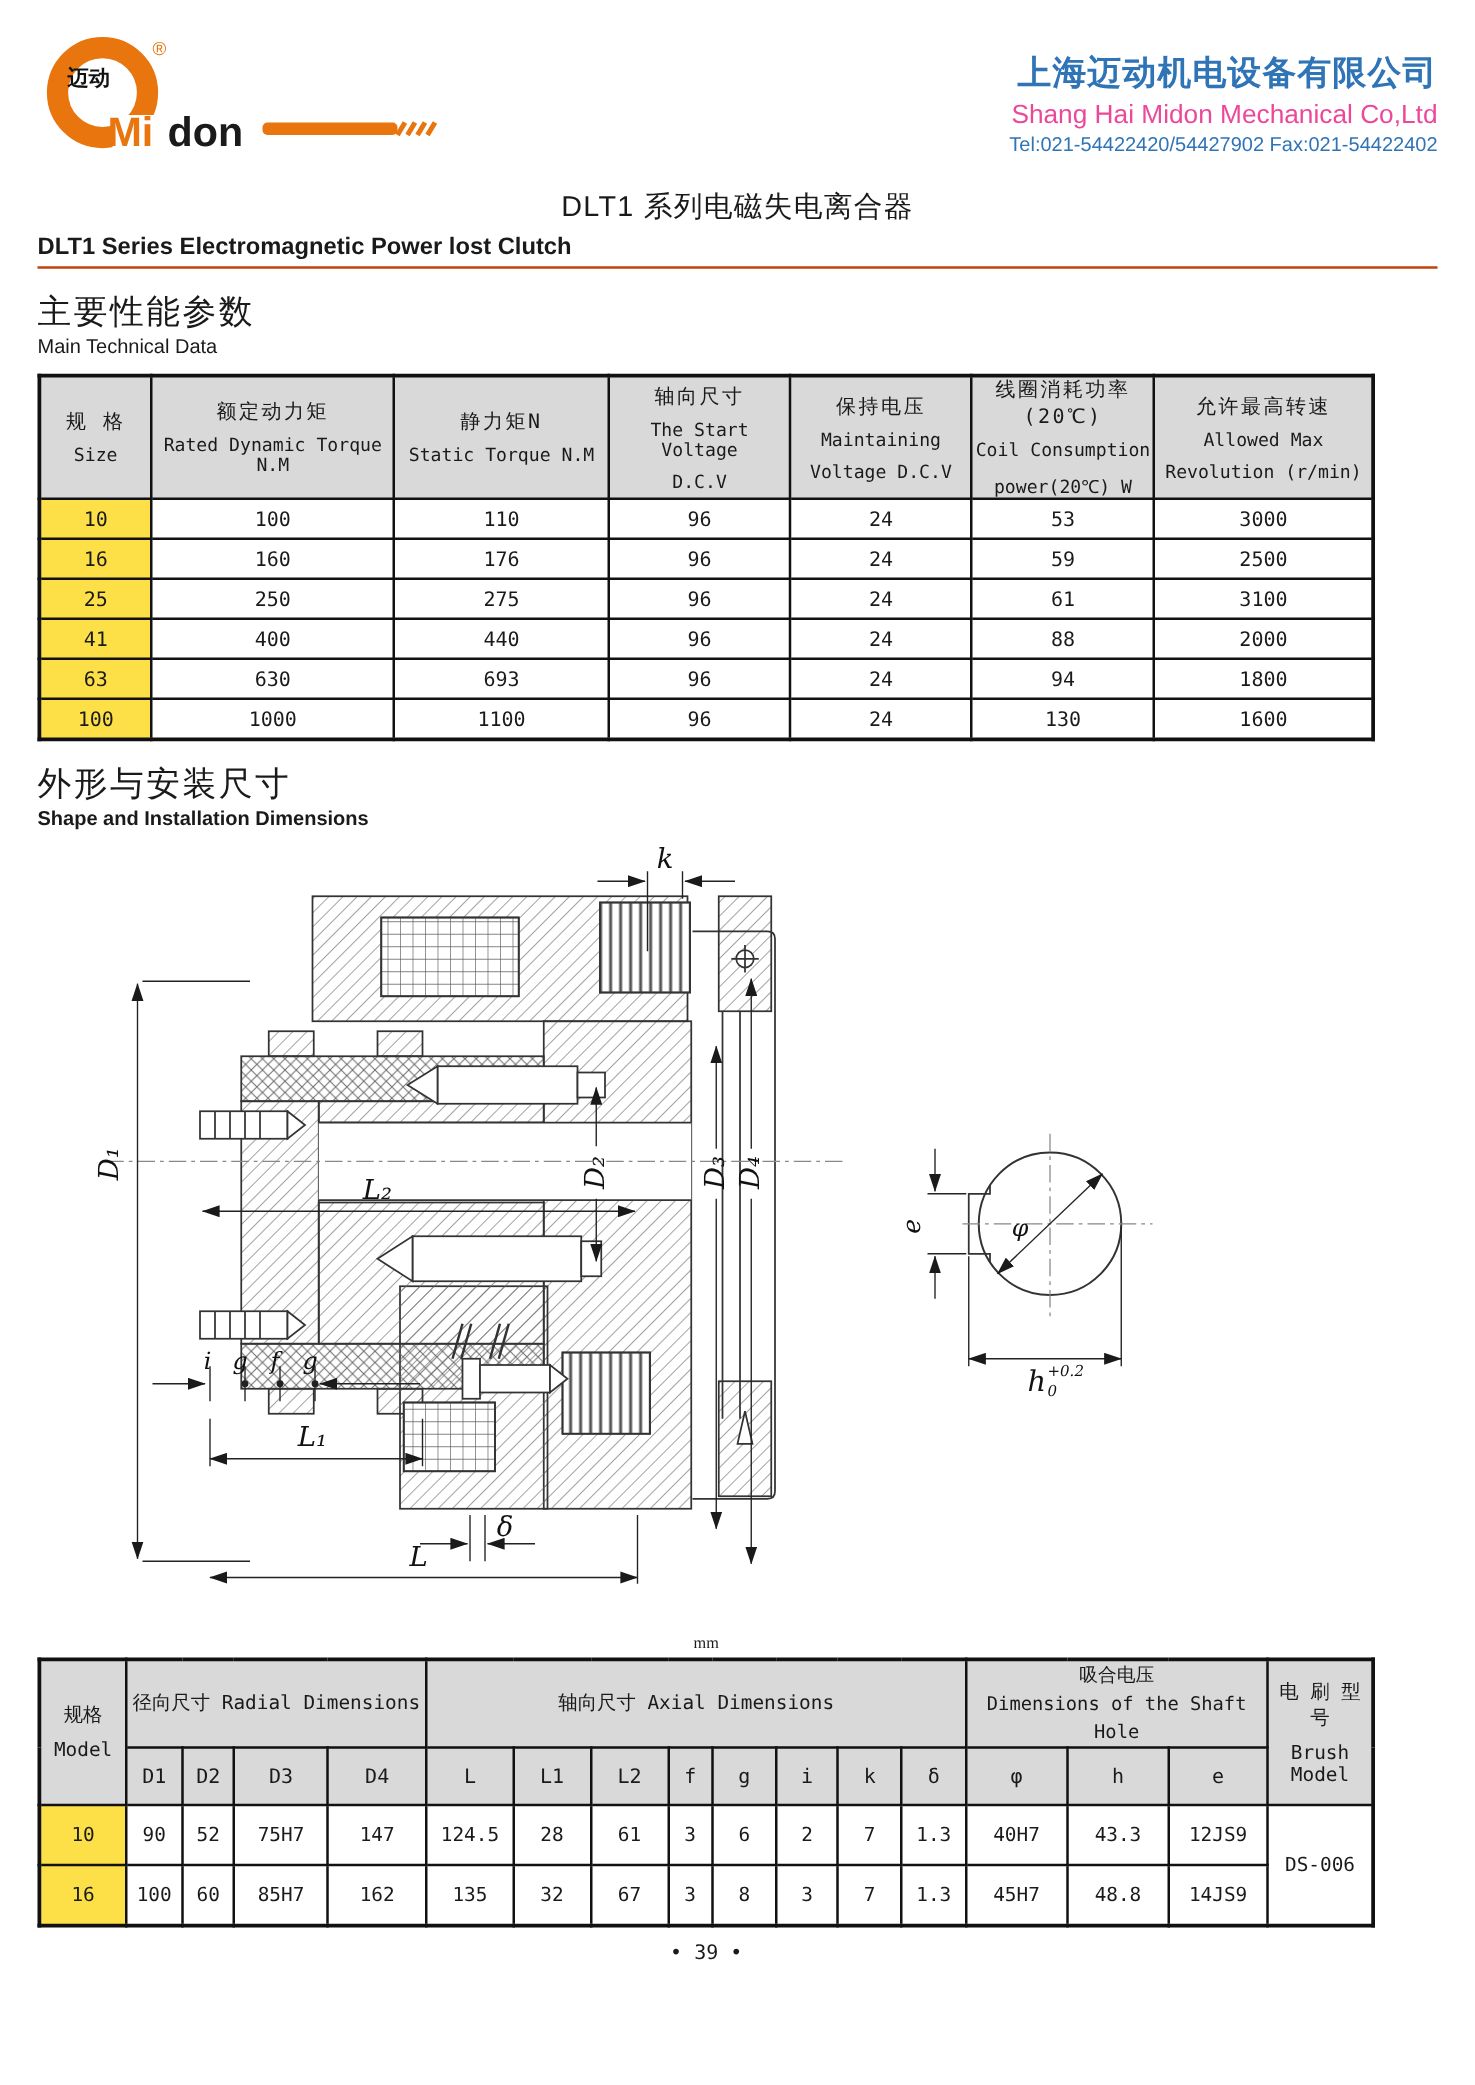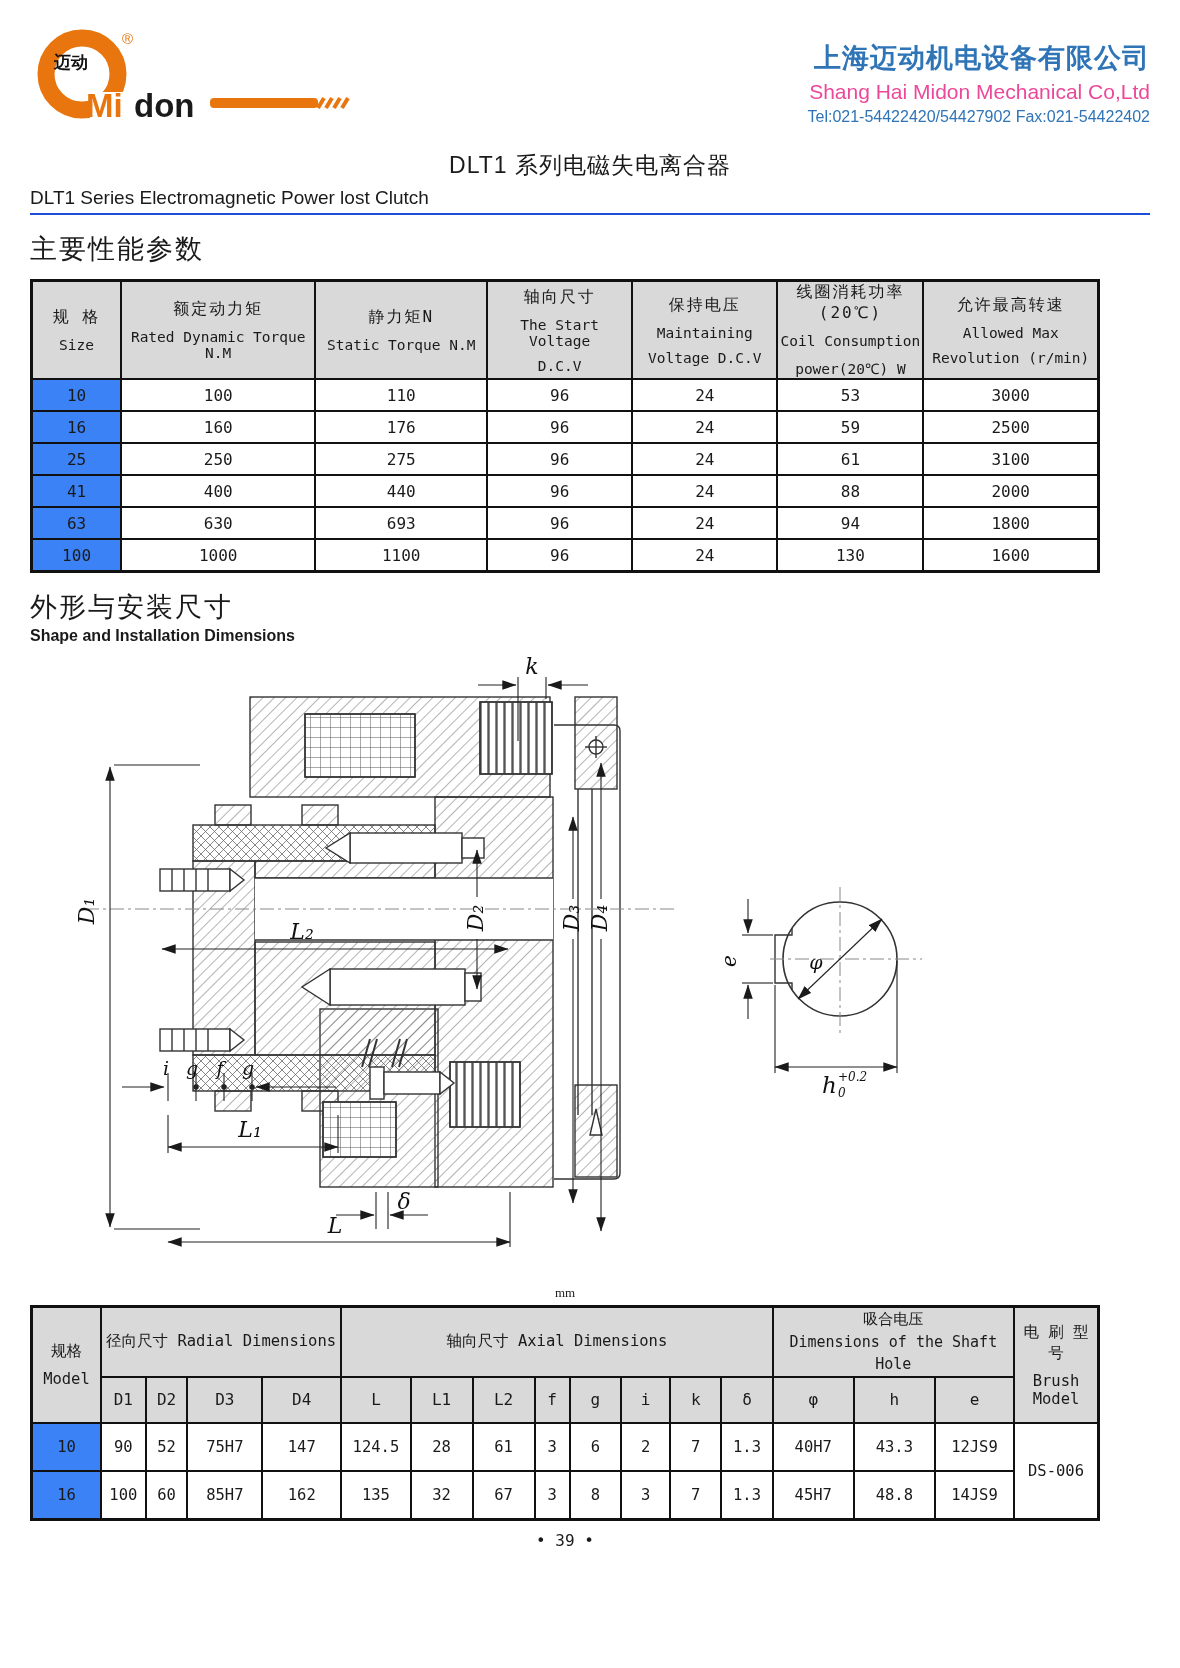--- a/index.html
+++ b/index.html
@@ -9,32 +9,32 @@
   
   .hdr{display:flex;justify-content:space-between;align-items:flex-start;}
   .logo-wrap{width:420px;height:118px;}
   .co{ text-align:right; margin-top:18px;}
   .co-cn{font-size:27px;font-weight:bold;color:#2e74b6;letter-spacing:1px;}
   .co-en{font-size:21px;color:#ec4899;margin-top:4px;}
   .co-tel{font-size:16px;color:#2e74b6;margin-top:4px;}
 
   
   .title-cn{font-size:23px;margin-top:10px;letter-spacing:1px;text-align:center;}
-  .title-en{font-size:19px;font-weight:normal;margin-top:6px;padding-bottom:4px;border-bottom:2px solid #1d4ed8;}
+  .title-en{font-size:19px;font-weight:bold;margin-top:6px;padding-bottom:4px;border-bottom:2px solid #c2410c;}
   .sec-cn{font-size:27px;margin-top:16px;letter-spacing:2px;}
   .sec-en{font-size:16px;margin-top:2px;}
   .sec-en.b{font-weight:bold;}
 
   
   table.t{border-collapse:collapse;width:1070px;table-layout:fixed;margin-top:12px;
           font-family:"DejaVu Sans Mono",monospace;}
   table.t th,table.t td{border:2px solid #111;text-align:center;vertical-align:middle;
           font-weight:normal;padding:0;}
   table.t{border:3px solid #111;}
-  .shade{background:#3b82f6;}
+  .shade{background:#fde047;}
   .hc{display:flex;flex-direction:column;justify-content:center;height:100%;gap:9px;}
   .hc .cn{font-size:16px;letter-spacing:2px;}
   .hc .en{font-size:14.5px;}
   .hc .sub{font-size:14.5px;}
   table.main thead th{height:96px;background:#d9d9d9;}
   table.main tbody td{height:30px;font-size:16px;}
   table.dim thead th{background:#d9d9d9;}
   table.dim .r1{height:56px;}
   table.dim .r2 th{height:44px;font-size:16px;}
   table.dim tbody td{height:46px;font-size:15.5px;}
@@ -74,20 +74,21 @@
       <div class="co-cn">上海迈动机电设备有限公司</div>
       <div class="co-en">Shang Hai Midon Mechanical Co,Ltd</div>
       <div class="co-tel">Tel:021-54422420/54427902 Fax:021-54422402</div>
     </div>
   </div>
 
   <div class="title-cn">DLT1 系列电磁失电离合器</div>
   <div class="title-en">DLT1 Series Electromagnetic Power lost Clutch</div>
 
   <div class="sec-cn">主要性能参数</div>
+  <div class="sec-en">Main Technical Data</div>
 
   <table class="t main">
     <colgroup>
       <col style="width:8.4%">
         <col style="width:18.2%">
         <col style="width:16.1%">
       <col style="width:13.6%">
         <col style="width:13.6%">
         <col style="width:13.7%">
         <col style="width:16.4%">

